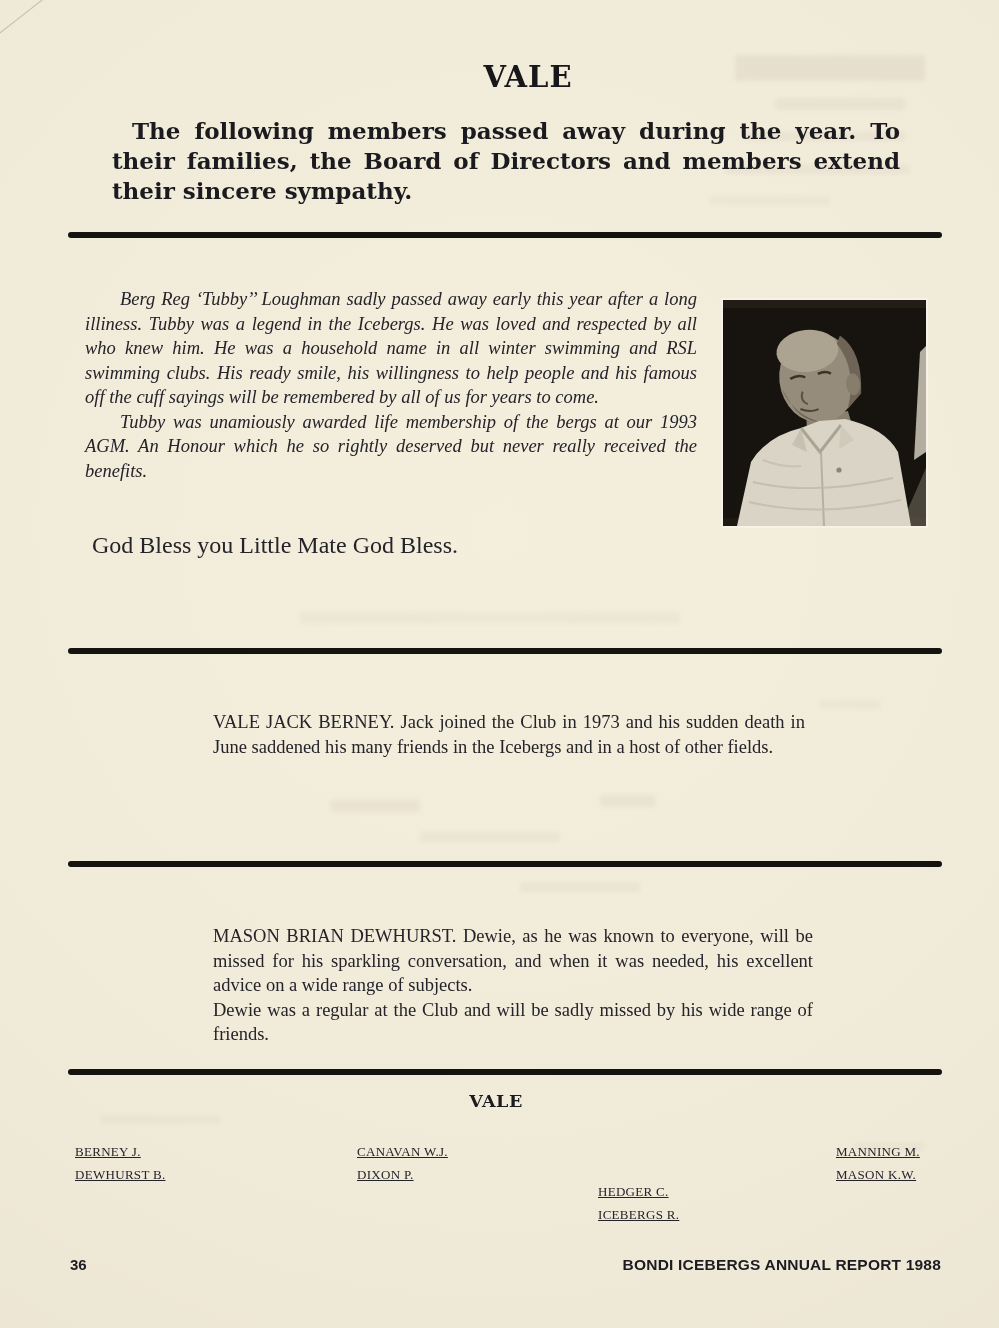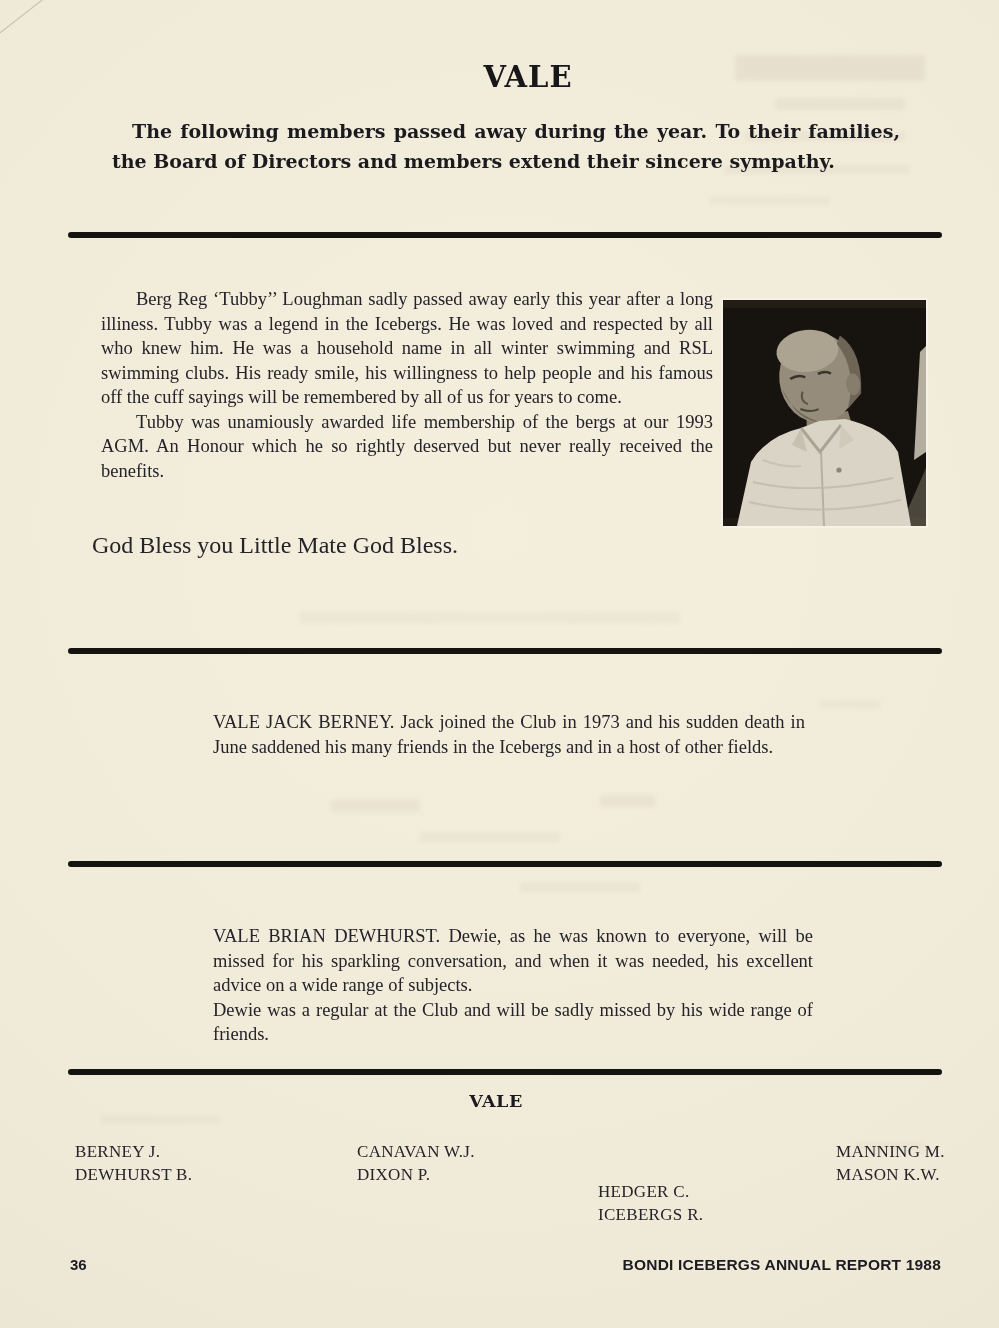--- a/index.html
+++ b/index.html
@@ -27,45 +27,45 @@
     background:#15130f;border-radius:3px;
   }
   .title{
     position:absolute;top:60px;left:528px;transform:translateX(-50%);
     font-family:"DejaVu Serif", serif;font-weight:bold;
     font-size:29px;letter-spacing:1px;color:#17161a;
   }
   .intro{
     position:absolute;top:116px;left:112px;width:788px;
     font-family:"DejaVu Serif", serif;font-weight:bold;
-    font-size:19px;line-height:30px;color:#1b1a1e;
+    font-size:23px;line-height:30px;color:#1b1a1e;
     text-indent:20px;text-align:justify;
   }
   .bodytext{
     font-size:18.5px;line-height:24.5px;color:#24232a;text-align:justify;
   }
   .bodytext p{margin:0;}
   .bodytext p.indent{text-indent:35px;}
-  #tubby-text{position:absolute;top:287px;left:101px;width:612px;}
+  #tubby-text{position:absolute;top:287px;left:85px;width:612px;font-style:italic;}
   #blessing{position:absolute;top:532px;left:92px;font-size:24px;color:#24232a;}
   #photo-frame{
     position:absolute;top:300px;left:723px;width:203px;height:226px;
     box-shadow:0 0 0 2px rgba(255,255,255,.35);
   }
   #berney-text{position:absolute;top:702px;left:213px;width:592px;margin-top:8px;}
   #dewhurst-text{position:absolute;top:924px;left:213px;width:600px;}
   .spaced p + p{margin-top:0;}
   .vale2{
     position:absolute;top:1091px;left:496px;transform:translateX(-50%);
     font-family:"DejaVu Serif", serif;font-weight:bold;
     font-size:17.5px;letter-spacing:.5px;color:#1b1a1e;
   }
   .name-col{
     position:absolute;top:1140px;
-    font-size:17px;line-height:23px;color:#24232a;letter-spacing:.3px;
+    font-size:13px;line-height:23px;color:#24232a;letter-spacing:.3px;text-decoration:underline;
   }
   #name-col-0{left:75px;}
   #name-col-1{left:357px;}
   #name-col-2{left:598px;margin-top:40px;}
   #name-col-3{left:836px;}
   .footer-left{
     position:absolute;top:1256px;left:70px;
     font-family:"Liberation Sans", sans-serif;font-weight:bold;
     font-size:15px;color:#1c1b20;
   }
@@ -144,21 +144,21 @@
 
   <div class="rule" style="top:648px;"></div>
 
   <div id="berney-text" class="bodytext spaced">
     <p>VALE JACK BERNEY. Jack joined the Club in 1973 and his sudden death in June saddened his many friends in the Icebergs and in a host of other fields.</p>
   </div>
 
   <div class="rule" style="top:861px;"></div>
 
   <div id="dewhurst-text" class="bodytext spaced">
-    <p>VALE BRIAN DEWHURST. Dewie, as he was known to everyone, will be missed for his sparkling conversation, and when it was needed, his excellent advice on a wide range of subjects.</p>
+    <p>MASON BRIAN DEWHURST. Dewie, as he was known to everyone, will be missed for his sparkling conversation, and when it was needed, his excellent advice on a wide range of subjects.</p>
     <p>Dewie was a regular at the Club and will be sadly missed by his wide range of friends.</p>
   </div>
 
   <div class="rule" style="top:1069px;"></div>
 
   <div class="vale2">VALE</div>
 
   <div id="name-col-0" class="name-col">
     <div>BERNEY J.</div>
     <div>DEWHURST B.</div>

